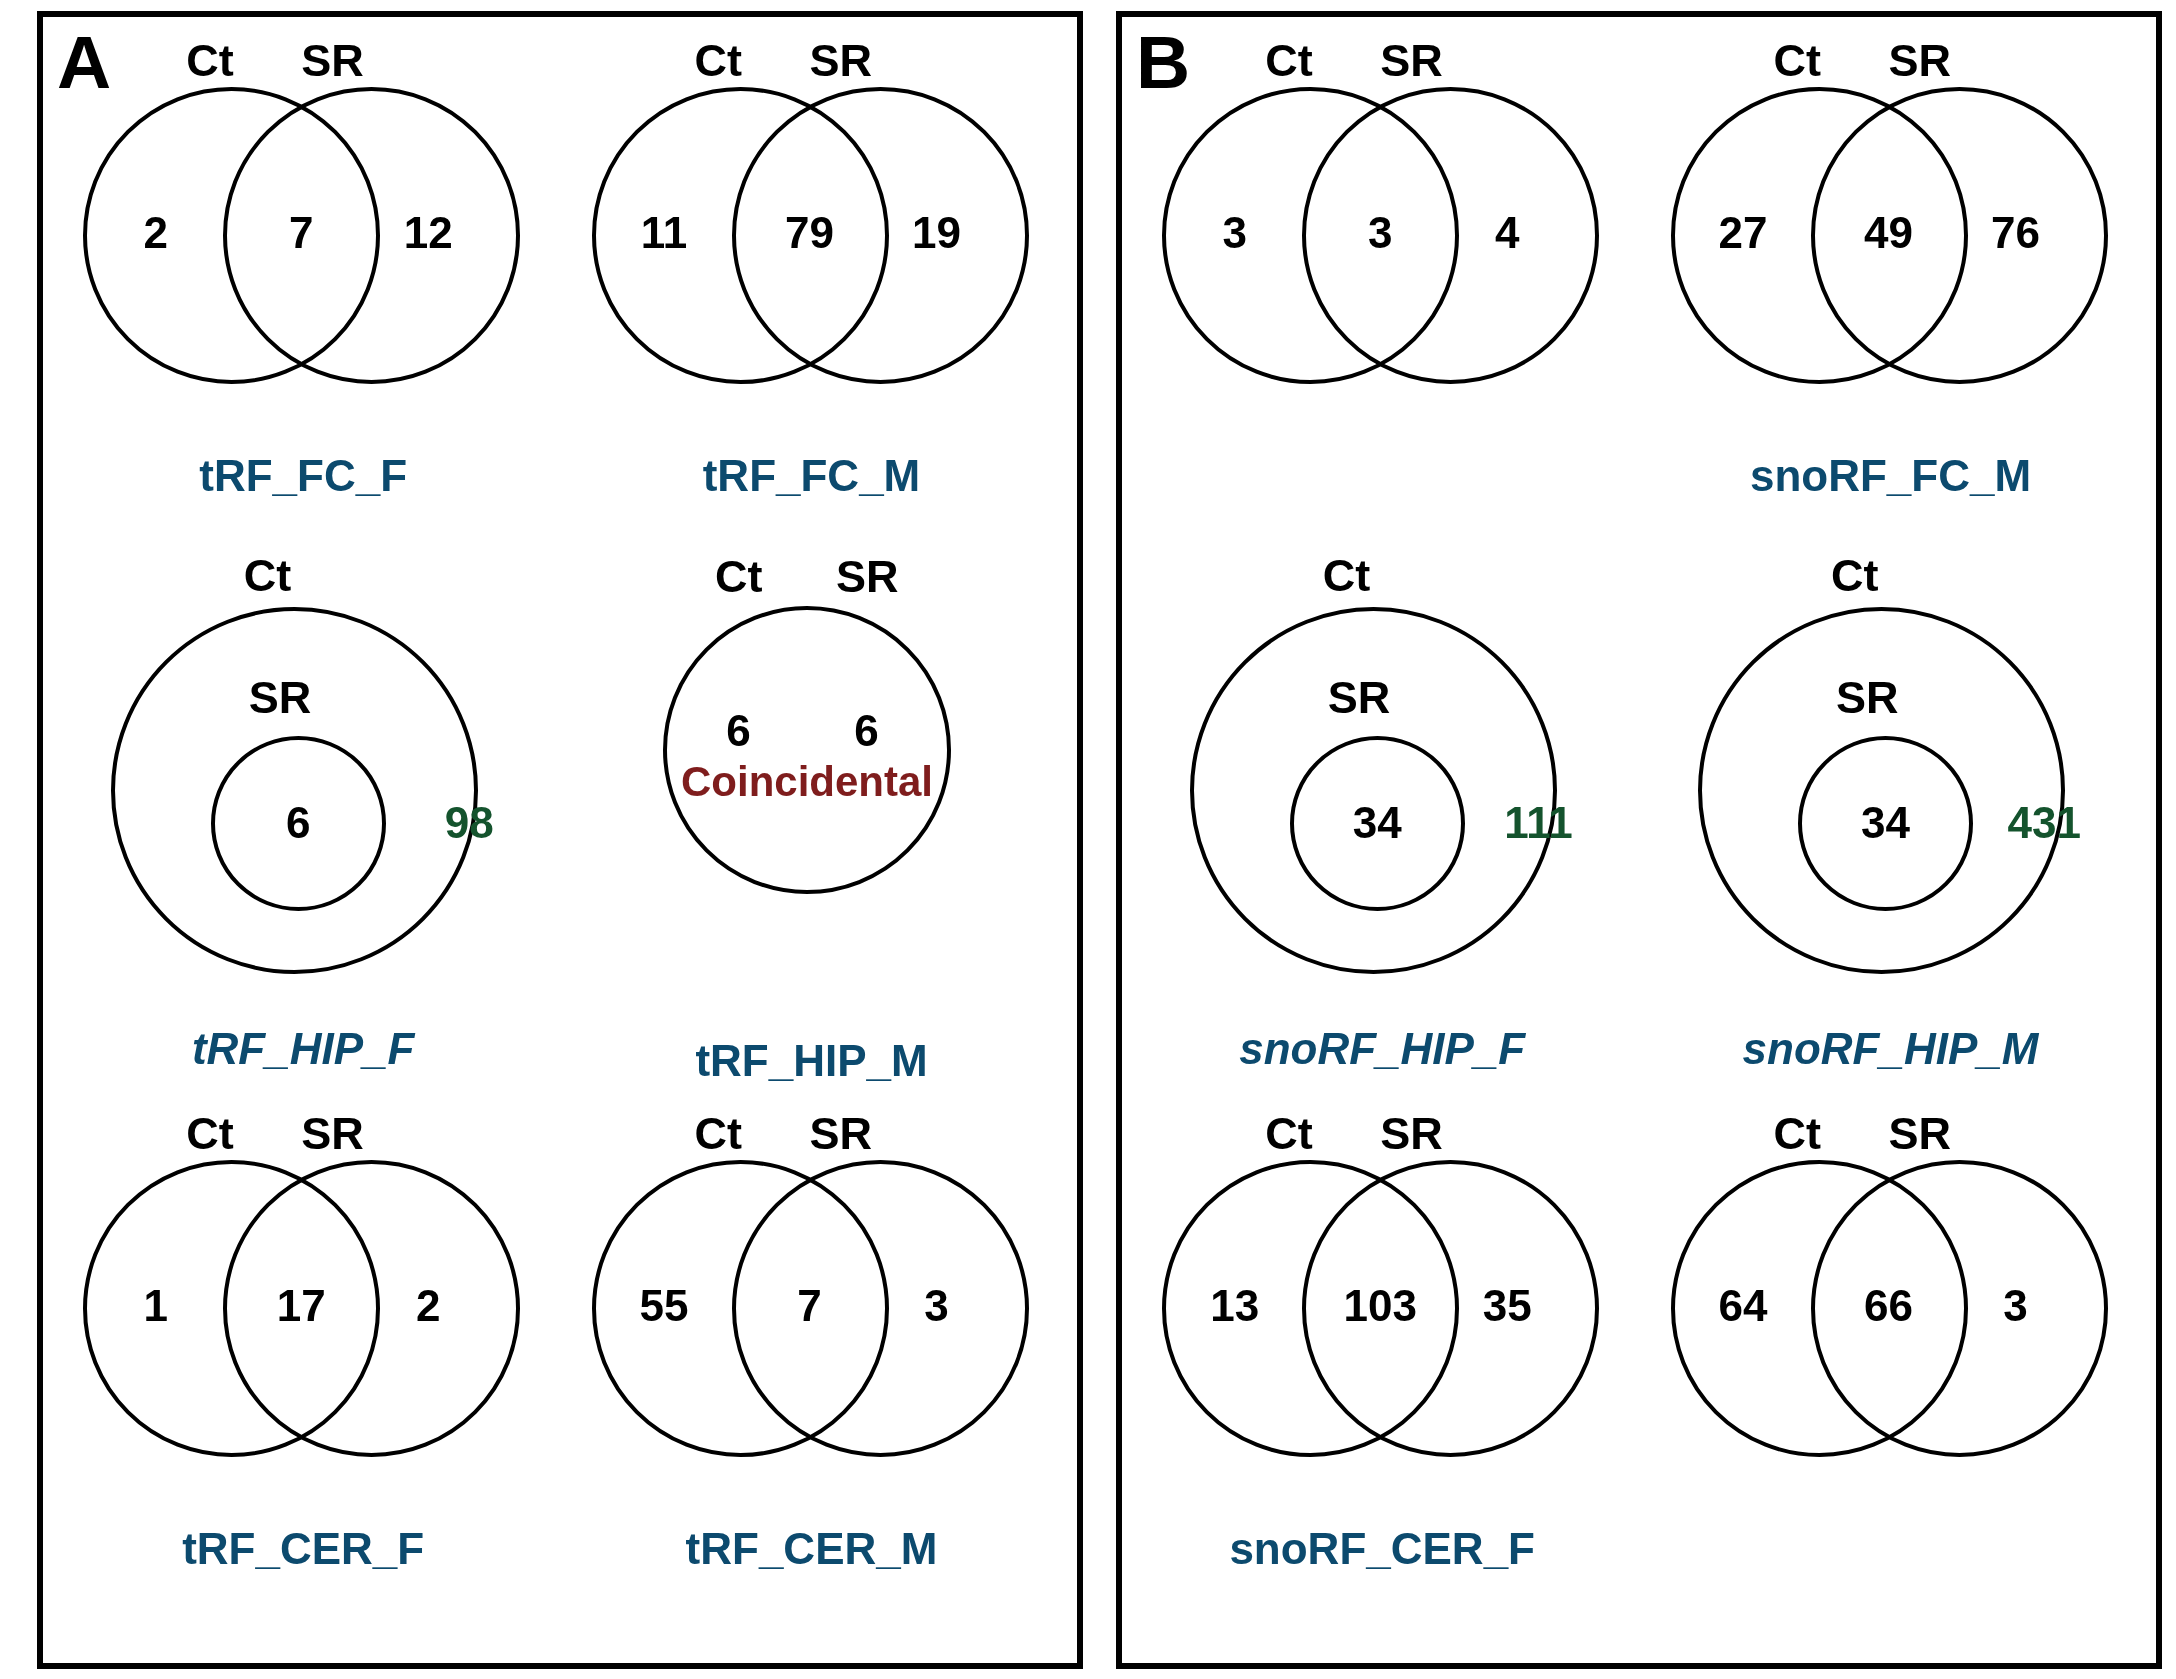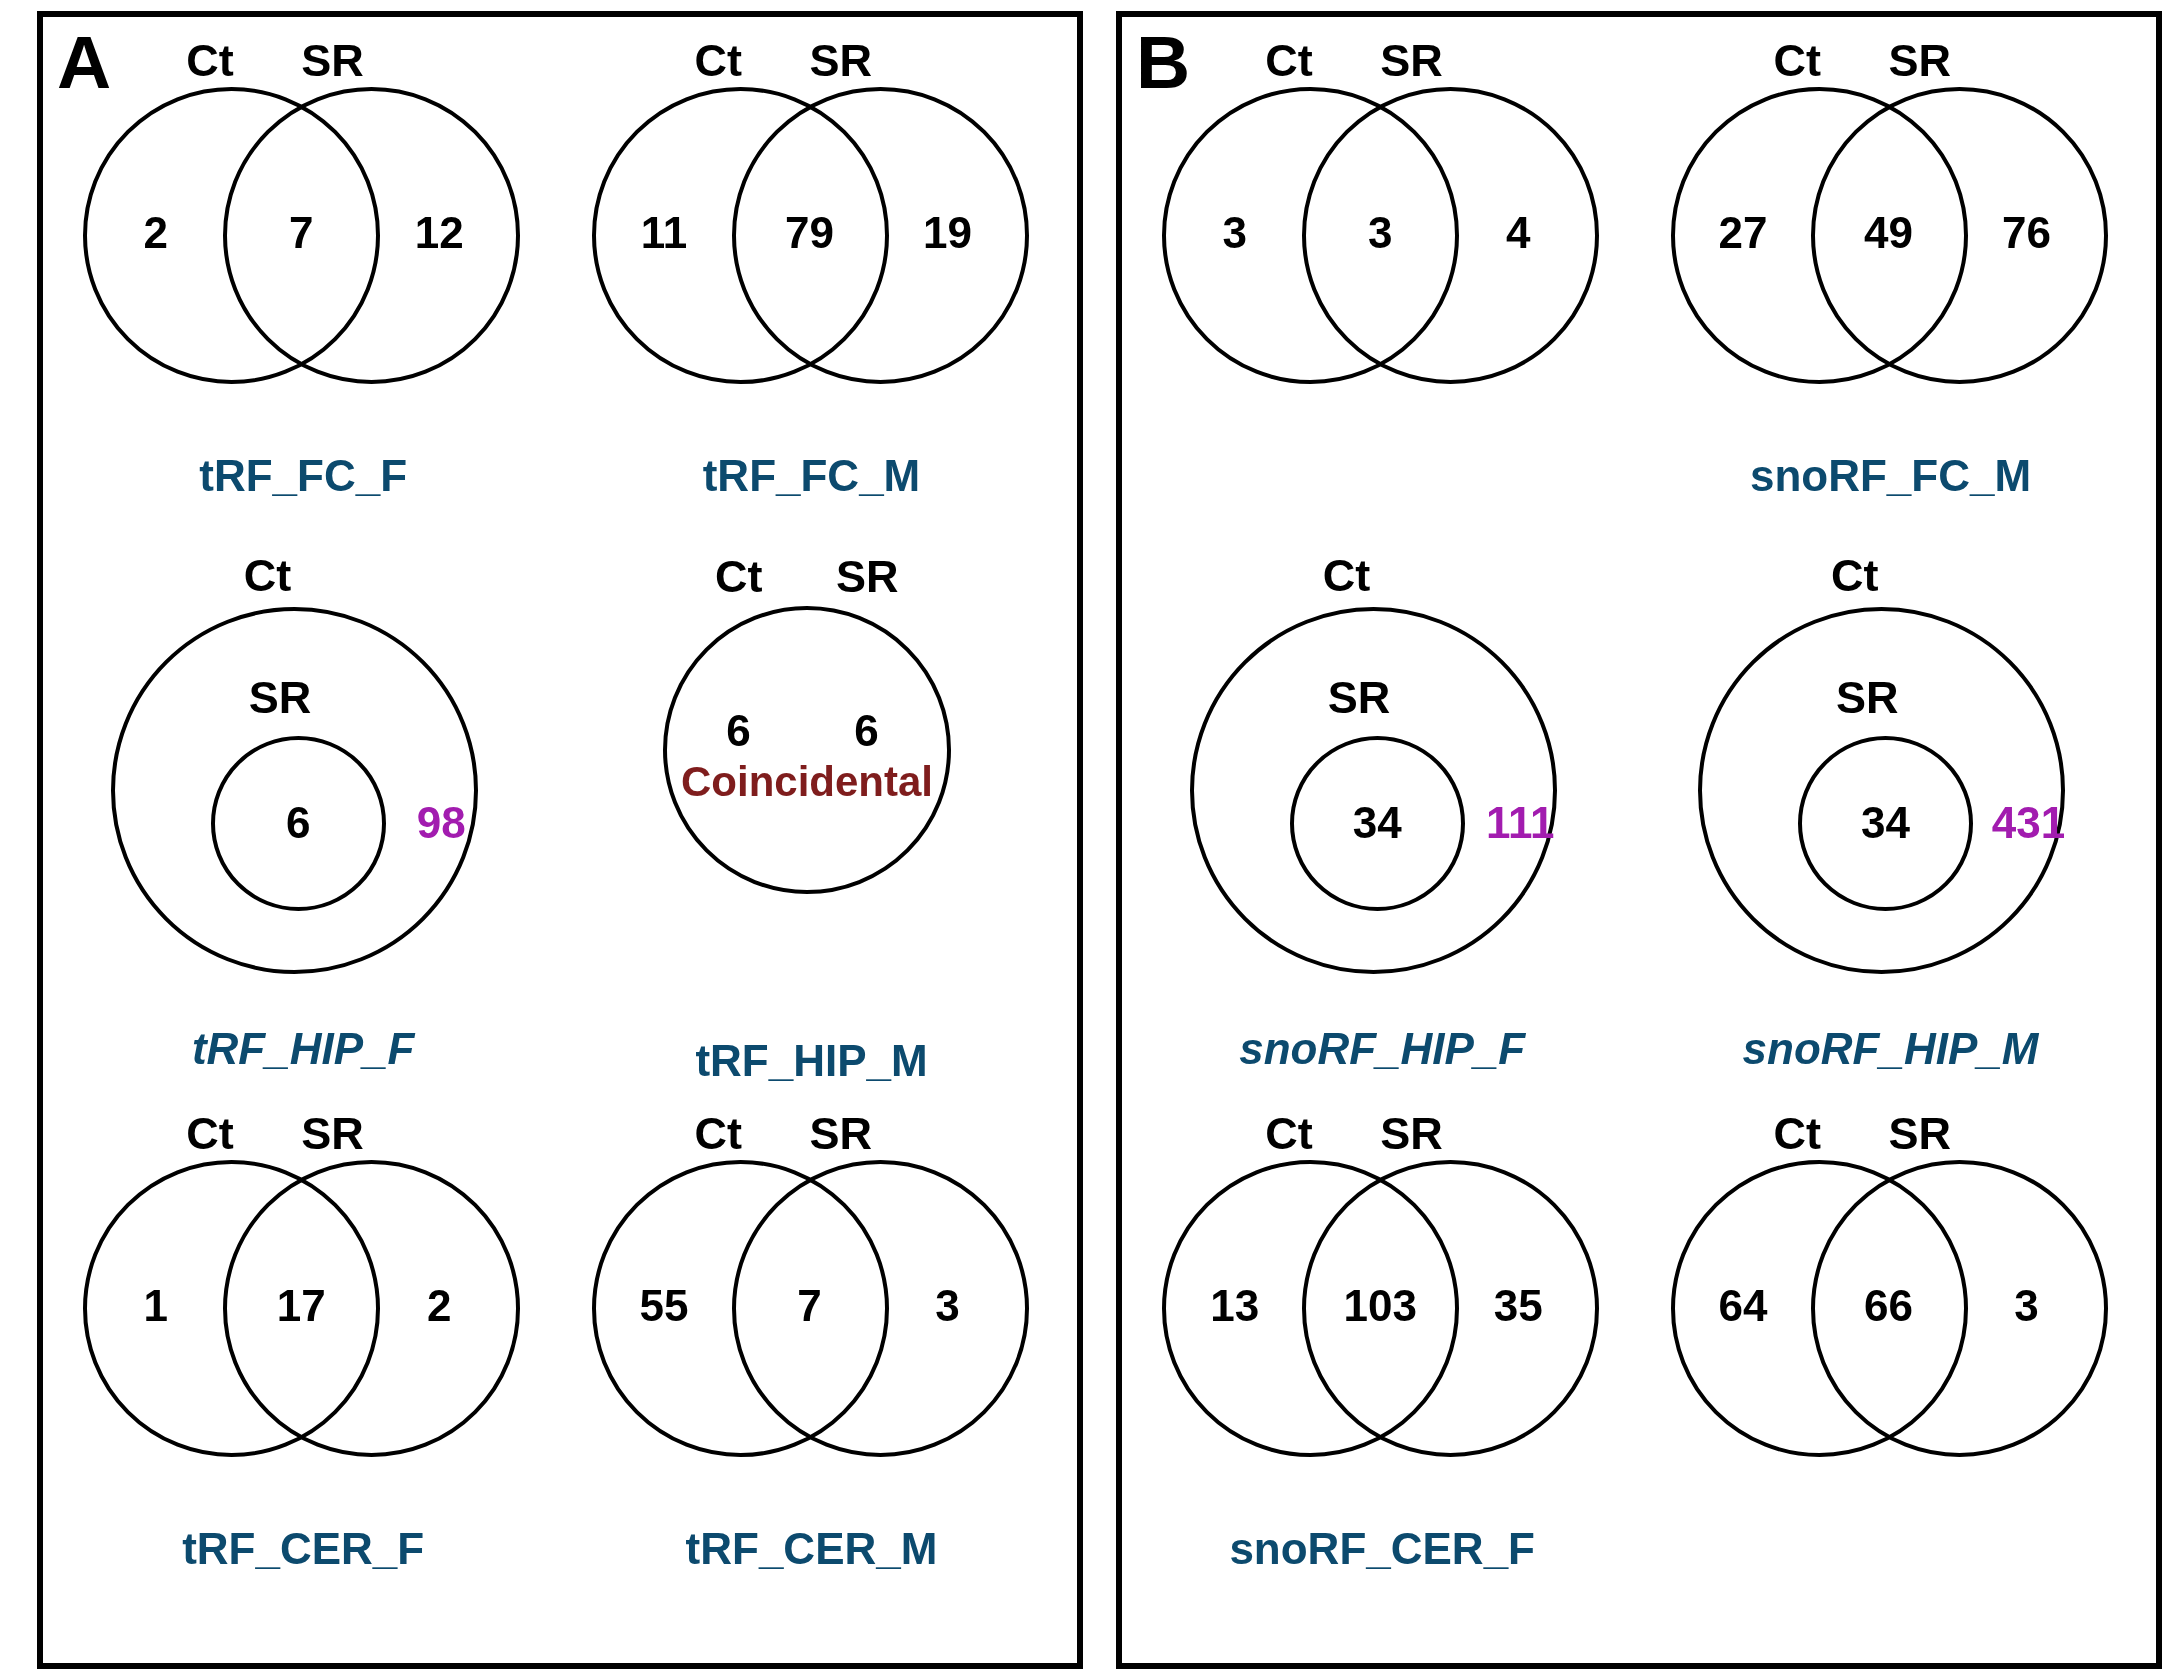--- a/index.html
+++ b/index.html
@@ -90,21 +90,21 @@
     top: 124px;
     width: 96px;
     text-align: center;
     font-size: 44px;
     font-weight: bold;
     color: #000000;
     line-height: 1;
   }
   .venn-ov .val-left   { left: 24.5px; }
   .venn-ov .val-center { left: 170px; }
-  .venn-ov .val-right  { left: 308px; }
+  .venn-ov .val-right  { left: 297px; }
 
   
   .venn-nest {
     position: absolute;
     left: 52px;
     top: 66px;
     width: 384px;
     height: 384px;
   }
   .venn-nest .circ-outer {
@@ -136,22 +136,22 @@
   .venn-nest .val-inner {
     position: absolute;
     left: 100px; top: 194px;
     width: 175px; text-align: center;
     font-size: 44px; font-weight: bold; color: #000;
     line-height: 1;
   }
   .venn-nest .val-outer {
     position: absolute;
     left: 278px; top: 194px;
-    width: 105px; text-align: center;
-    font-size: 44px; font-weight: bold; color: #a21caf;
+    width: 105px; text-align: right;
+    font-size: 44px; font-weight: bold; color: #14532d;
     line-height: 1;
   }
 
   
   .venn-single {
     position: absolute;
     left: 96px;
     top: 65px;
     width: 297px;
     height: 297px;

